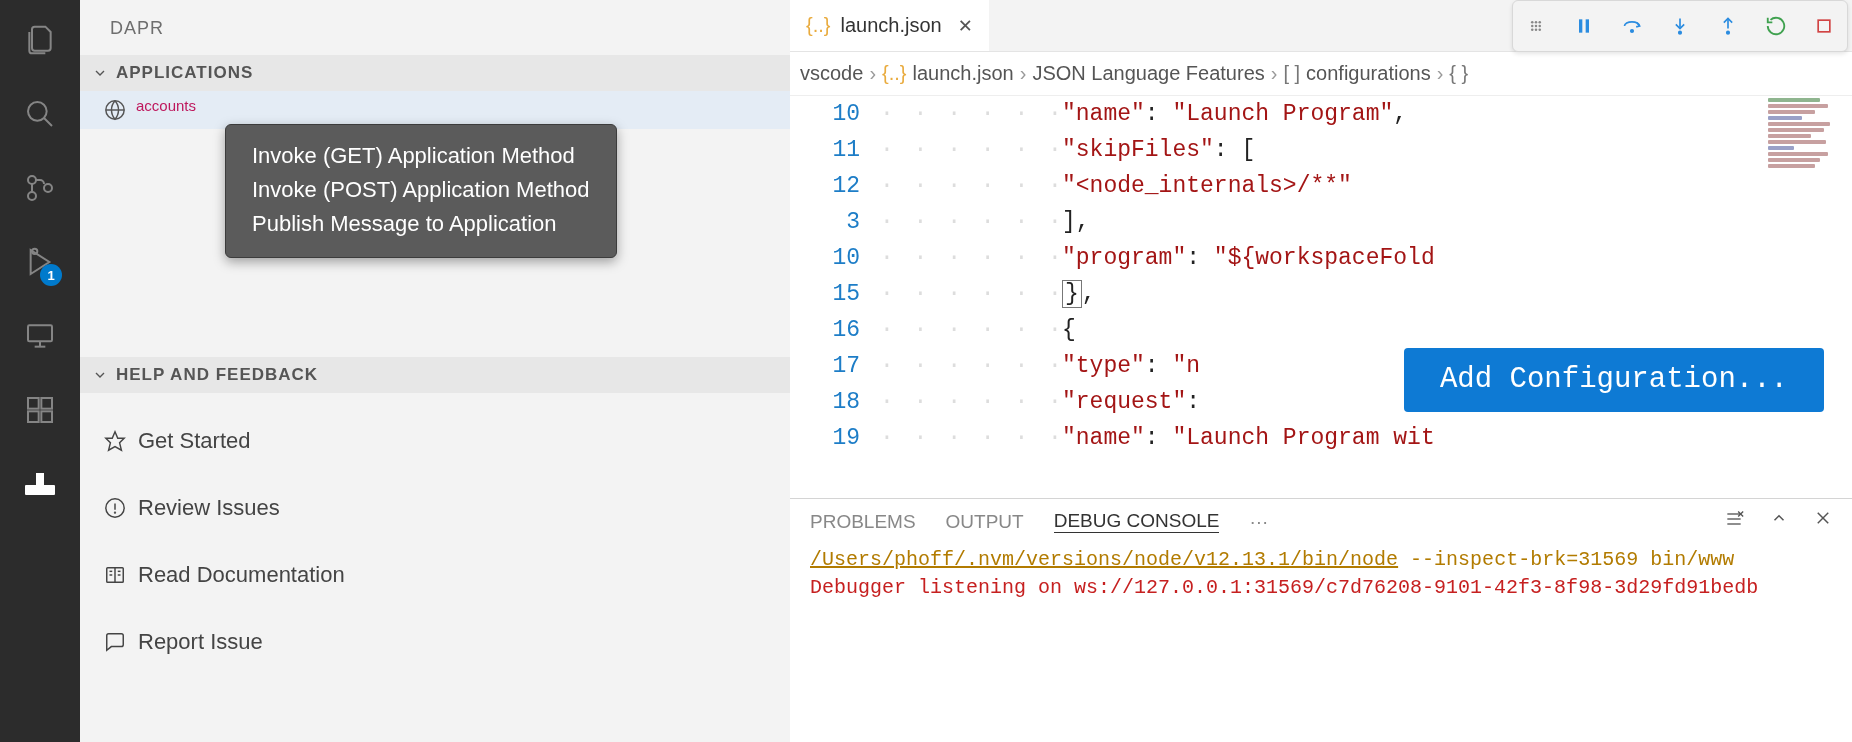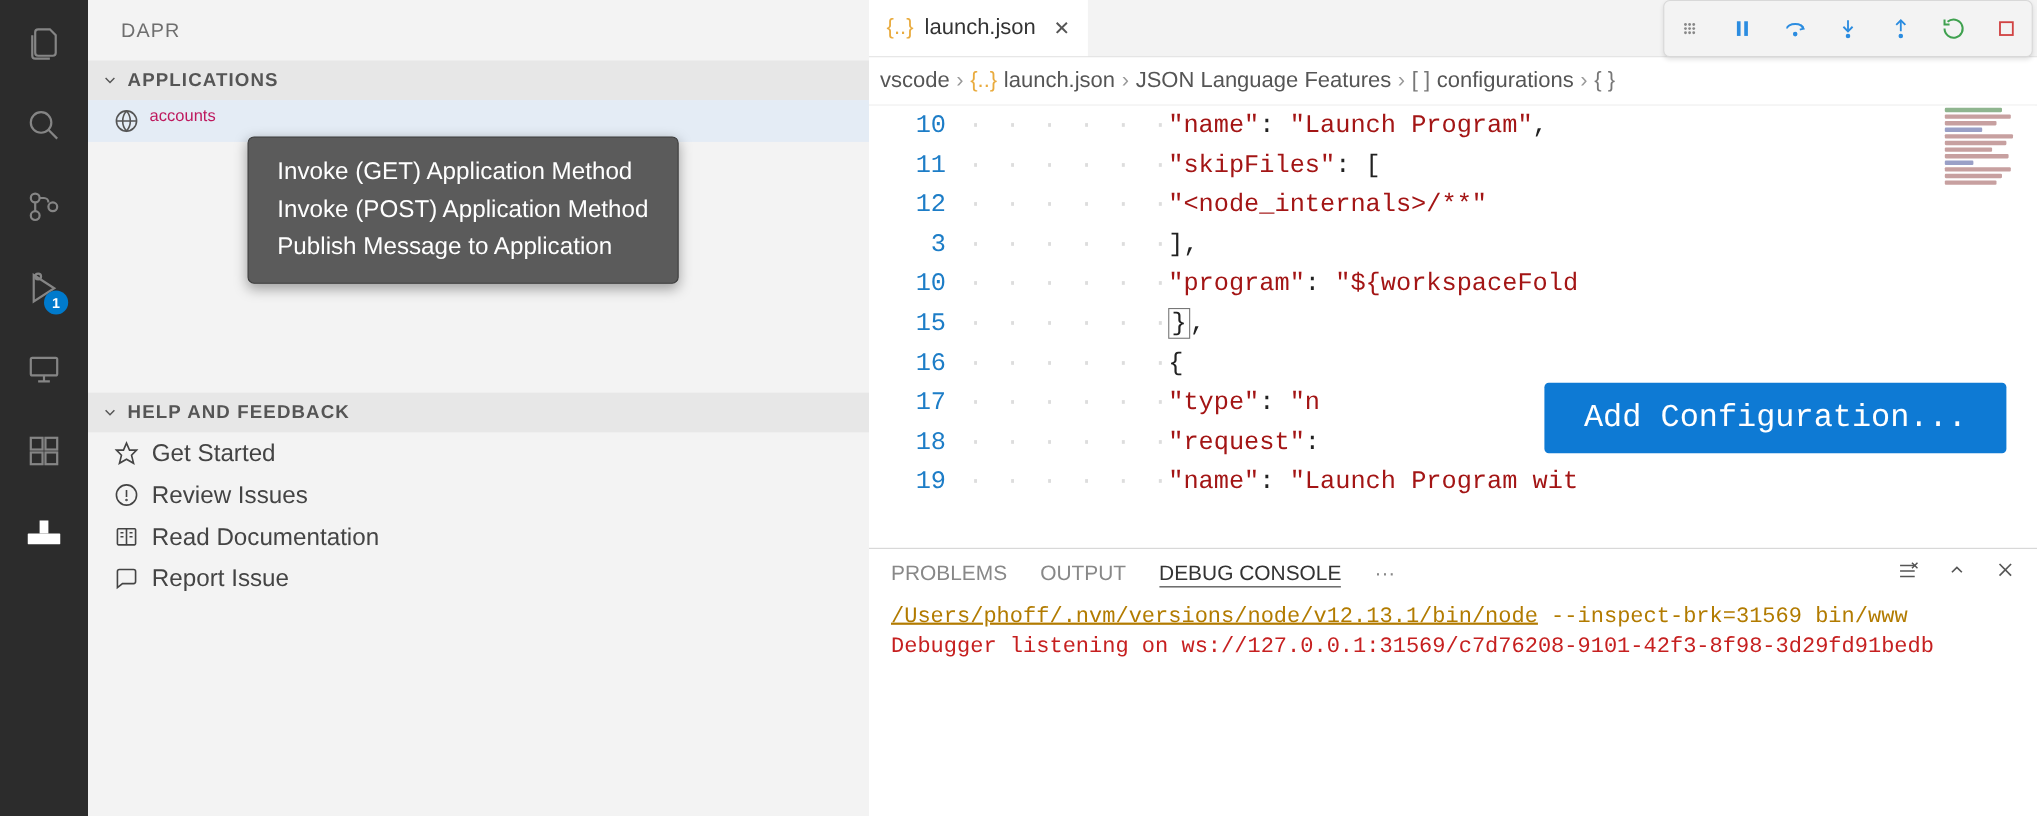--- a/index.html
+++ b/index.html
@@ -87,20 +87,21 @@
   color: #be185d;
 }
 .tree-item .icon { width: 26px; height: 26px; margin-right: 8px; display:flex; align-items:center; justify-content:center;}
 .help-spacer { height: 228px; }
 .help-item {
   display: flex;
   align-items: center;
   padding: 6px 10px 6px 22px;
   font-size: 22px;
   color: #444;
+  margin-top: 29px;
 }
 .help-item .icon { width: 26px; height: 26px; margin-right: 10px; display:flex; align-items:center; justify-content:center;}
 .help-item .icon svg { stroke: #444; fill: none; }
 
 
 .tooltip {
   position: absolute;
   top: 124px;
   left: 225px;
   background: #5b5b5b;

